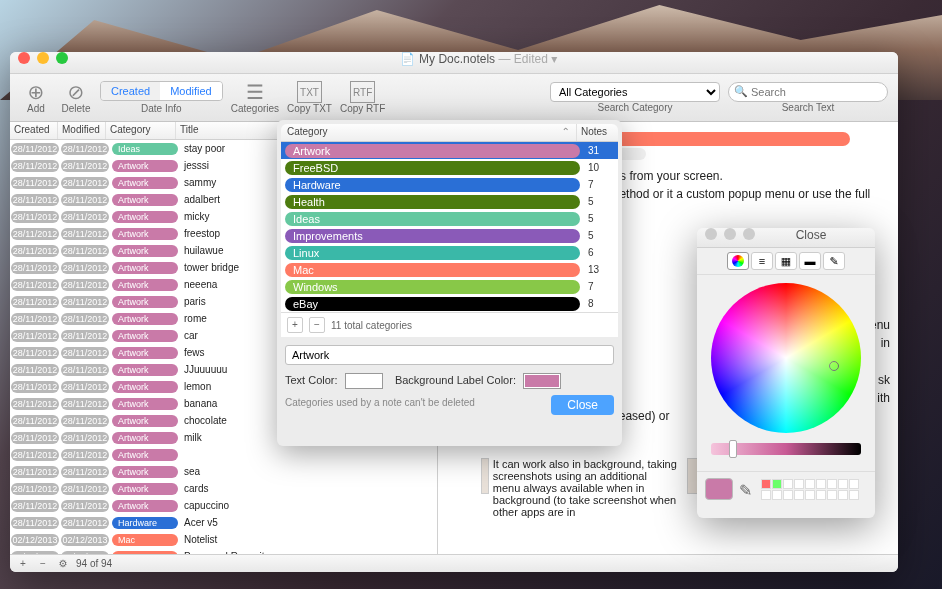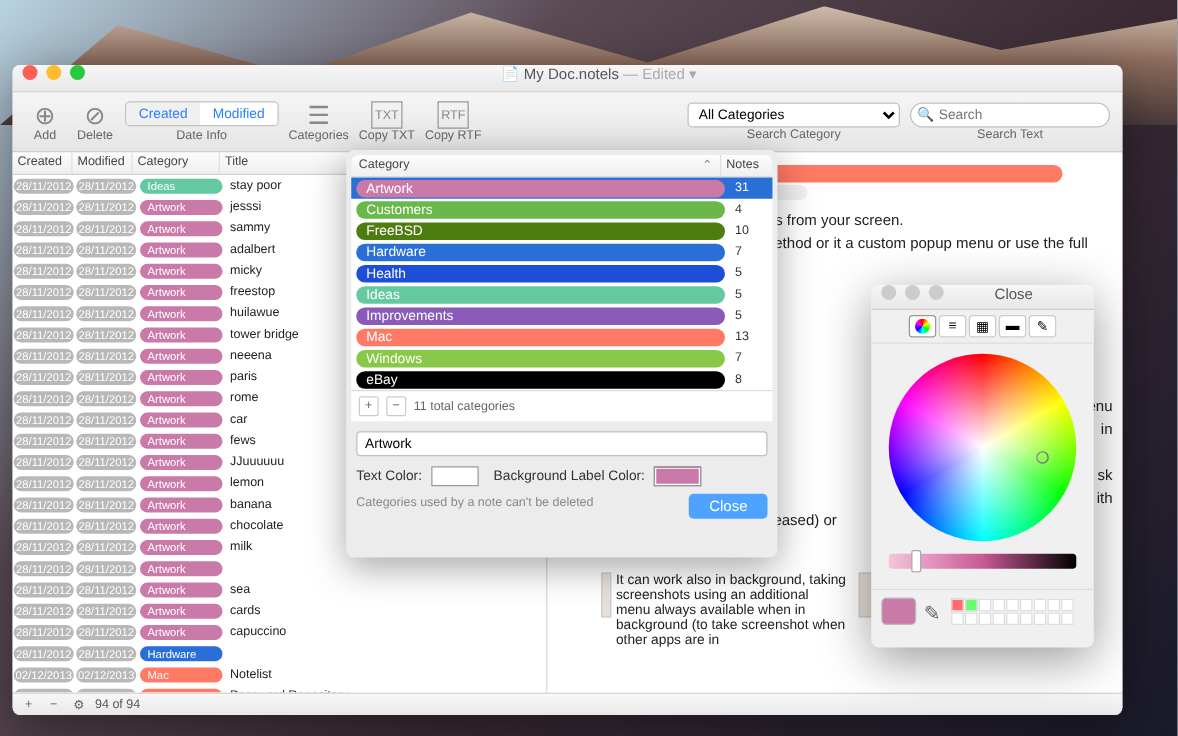--- a/index.html
+++ b/index.html
@@ -288,20 +288,21 @@
           <div class="row">
             <span class="date">28/11/2012</span>
             <span class="date">28/11/2012</span>
             <span class="cat" style="background:#c97aa8">Artwork</span>
             <span class="t">capuccino</span>
           </div>
           <div class="row">
             <span class="date">28/11/2012</span>
             <span class="date">28/11/2012</span>
             <span class="cat" style="background:#2a6fd6">Hardware</span>
+            <span class="t">Acer v5</span>
           </div>
           <div class="row">
             <span class="date">02/12/2013</span>
             <span class="date">02/12/2013</span>
             <span class="cat" style="background:#ff7a64">Mac</span>
             <span class="t">Notelist</span>
           </div>
           <div class="row">
             <span class="date">02/12/2013</span>
             <span class="date">02/12/2013</span>
@@ -352,42 +353,42 @@
   <div class="cat-head">
     <div class="c1"><span>Category</span><span class="sort">⌃</span></div>
     <div class="c2">Notes</div>
   </div>
   <div class="cat-list" id="cat-list">
       <div class="cat-row sel">
         <span class="cat-pill" style="background:#c97aa8">Artwork</span>
         <span class="cat-count">31</span>
       </div>
       <div class="cat-row">
-        <span class="cat-pill" style="background:#6ab84a">Customers</span>
-        <span class="cat-count">4</span>
-      </div>
-      <div class="cat-row">
         <span class="cat-pill" style="background:#4d7c0f">FreeBSD</span>
         <span class="cat-count">10</span>
       </div>
       <div class="cat-row">
         <span class="cat-pill" style="background:#2a6fd6">Hardware</span>
         <span class="cat-count">7</span>
       </div>
       <div class="cat-row">
-        <span class="cat-pill" style="background:#1d4ed8">Health</span>
+        <span class="cat-pill" style="background:#4d7c0f">Health</span>
         <span class="cat-count">5</span>
       </div>
       <div class="cat-row">
         <span class="cat-pill" style="background:#64c8a0">Ideas</span>
         <span class="cat-count">5</span>
       </div>
       <div class="cat-row">
         <span class="cat-pill" style="background:#8a5ab8">Improvements</span>
         <span class="cat-count">5</span>
+      </div>
+      <div class="cat-row">
+        <span class="cat-pill" style="background:#3ab8a8">Linux</span>
+        <span class="cat-count">6</span>
       </div>
       <div class="cat-row">
         <span class="cat-pill" style="background:#ff7a64">Mac</span>
         <span class="cat-count">13</span>
       </div>
       <div class="cat-row">
         <span class="cat-pill" style="background:#88c848">Windows</span>
         <span class="cat-count">7</span>
       </div>
       <div class="cat-row">

